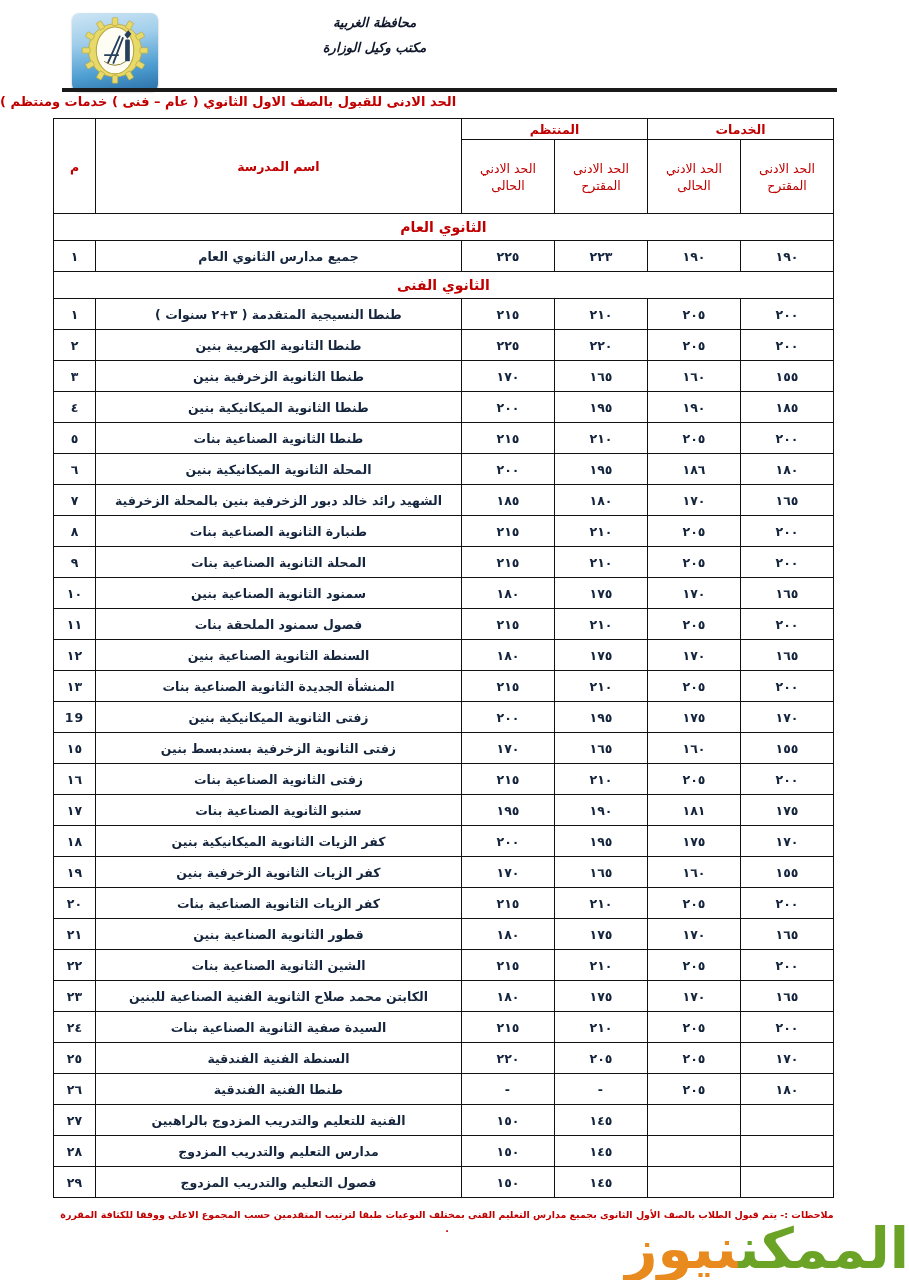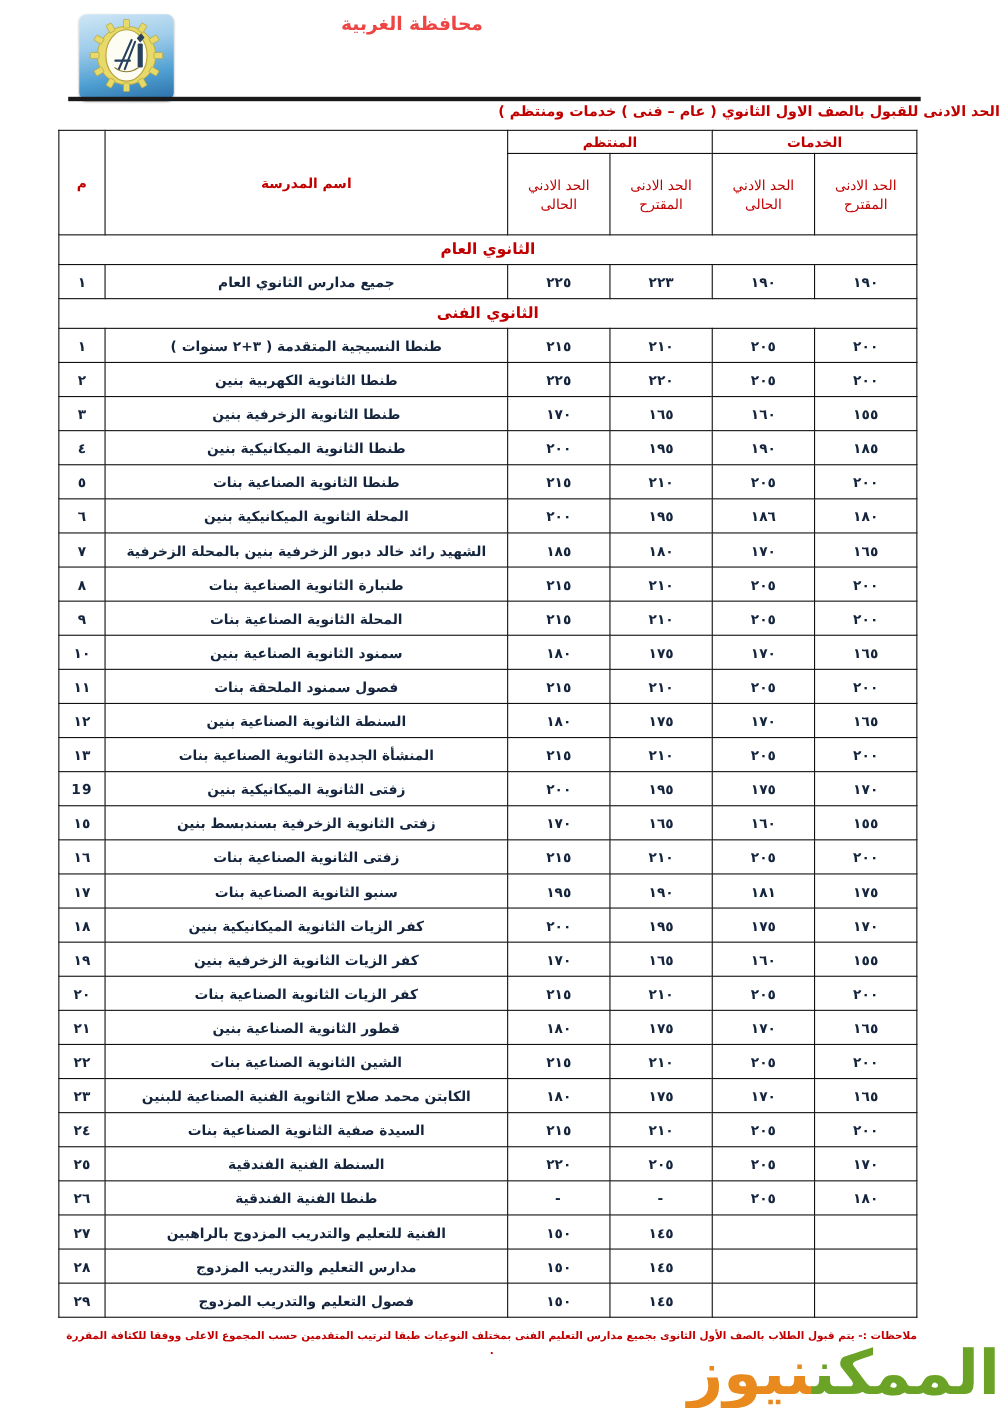--- a/index.html
+++ b/index.html
@@ -41,41 +41,42 @@
   .header-lines {
     position: absolute;
     right: 0;
     left: 0;
     top: 0;
     text-align: center;
     padding-right: 170px;
     padding-left: 10px;
   }
   .header-lines div {
-    color: #ef4444;
-    font-weight: bold;
-    font-size: 17px;
+    color: #0f172a;
+    font-weight: bold;
+    font-size: 13px;
     line-height: 25px;
     letter-spacing: 0;
+    font-style: italic;
   }
 
   .hr-thick {
     position: absolute;
     top: 88px;
     right: 72px;
     left: 62px;
     height: 4px;
     background: #1a1a1a;
   }
 
   .doc-title {
     position: absolute;
     top: 94px;
     right: 0; left: 0;
-    text-align: right;
+    text-align: left;
     color: #c00000;
     font-weight: bold;
     font-size: 13px;
     letter-spacing: 0;
   }
 
   
   .table-wrap {
     position: absolute;
     top: 118px;
@@ -208,20 +209,21 @@
         <g fill="#27405e">
           <path d="M12 -20 l5 -6 l4 5 l-5 6 z"></path>
           <rect x="13" y="-14" width="6" height="28" rx="1.5"></rect>
         </g>
         <path d="M-14 14 q14 10 28 0" stroke="#8a7a2c" stroke-width="1.2" fill="none"></path>
       </g>
     </svg>
   </div>
   <div class="header-lines">
     <div>محافظة الغربية</div>
+    <div>مكتب وكيل الوزارة</div>
   </div>
 </div>
 
 <div class="hr-thick"></div>
 
 <div class="doc-title">الحد الادنى للقبول بالصف الاول الثانوي ( عام – فنى ) خدمات ومنتظم )</div>
 
 <div class="table-wrap">
   <table class="sheet">
     <colgroup>

